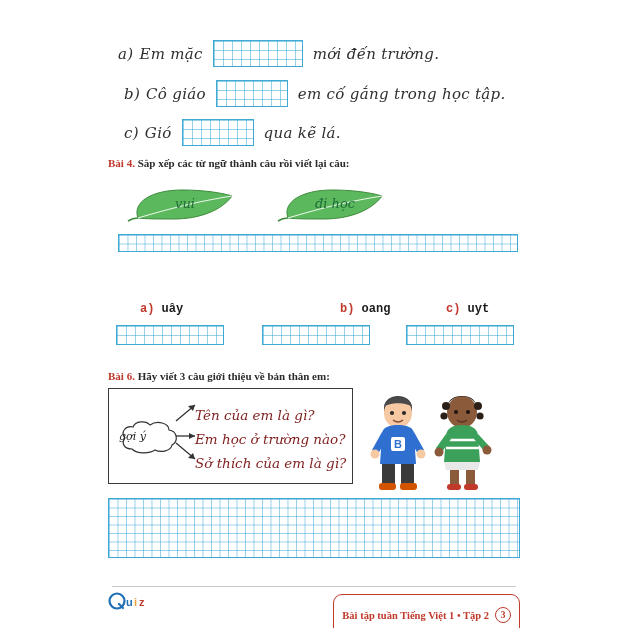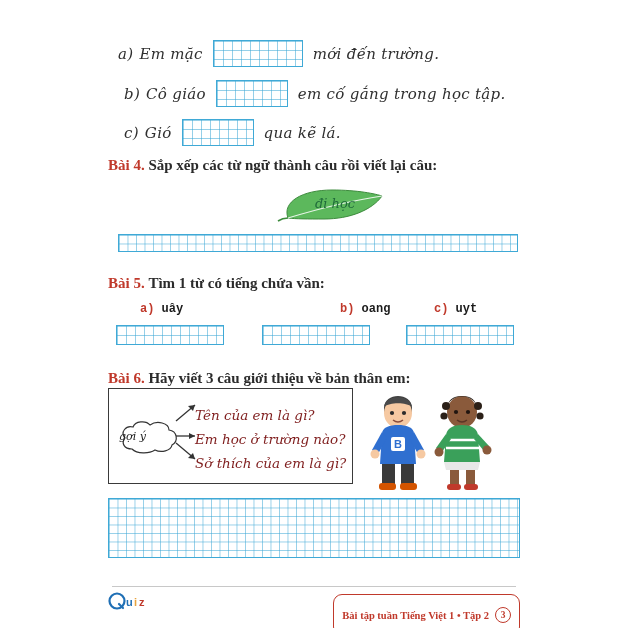--- a/index.html
+++ b/index.html
@@ -47,21 +47,21 @@
       linear-gradient(to bottom, rgba(63,169,214,0.55) 1px, transparent 1px);
     background-position: 0 0, 0 0;
   }
   .g9 { background-size: 9px 9px; }
   .g8 { background-size: 8.5px 8.5px; }
 
   
   .bai {
     position: absolute;
     font-family: "Liberation Serif", serif;
-    font-size: 15px;
+    font-size: 11px;
     color: #2b2b2b;
     white-space: nowrap;
   }
   .bai .num {
     color: #c0392b;
     font-weight: bold;
   }
   .bai .txt { font-weight: bold; }
 
   
@@ -208,47 +208,51 @@
     <span>Gió</span>
     <span class="grid g9" style="width:72px;height:27px;margin:0 4px;"></span>
     <span>qua kẽ lá.</span>
   </div>
 
   <div class="bai" style="left:108px; top:157px;">
     <span class="num">Bài 4.</span>
     <span class="txt">Sắp xếp các từ ngữ thành câu rồi viết lại câu:</span>
   </div>
 
+  <div class="leaf" style="left:122px; top:188px;">
+    <svg width="112" height="34" viewBox="0 0 112 34" xmlns="http://www.w3.org/2000/svg">
+      <path d="M16 30 C10 14 30 2 60 2 C86 2 104 6 110 8 C100 22 78 31 52 31 C36 31 24 31 16 30 Z" fill="#5cb85c" stroke="#3d8b3d" stroke-width="1"></path>
+      <path d="M16 30 C36 24 70 14 110 8" stroke="#ffffff" stroke-width="1.1" fill="none" opacity="0.85"></path>
+      <path d="M6 33 C9 31 12 30 16 30" stroke="#3d8b3d" stroke-width="1.6" fill="none"></path>
+    </svg>
+    <div class="leaf-label">vui</div>
+  </div>
 
   <div class="leaf" style="left:272px; top:188px;">
     <svg width="112" height="34" viewBox="0 0 112 34" xmlns="http://www.w3.org/2000/svg">
       <path d="M16 30 C10 14 30 2 60 2 C86 2 104 6 110 8 C100 22 78 31 52 31 C36 31 24 31 16 30 Z" fill="#5cb85c" stroke="#3d8b3d" stroke-width="1"></path>
       <path d="M16 30 C36 24 70 14 110 8" stroke="#ffffff" stroke-width="1.1" fill="none" opacity="0.85"></path>
       <path d="M6 33 C9 31 12 30 16 30" stroke="#3d8b3d" stroke-width="1.6" fill="none"></path>
     </svg>
     <div class="leaf-label">đi học</div>
   </div>
 
 
   <div class="grid g8" style="position:absolute; left:118px; top:234px; width:400px; height:18px;"></div>
 
-  <div class="bai" style="left:108px; top:275px;">
-    <span class="num">Bài 5.</span>
-    <span class="txt">Tìm 1 từ có tiếng chứa vần:</span>
-  </div>
 
   <div class="vanlabel" style="left:140px; top:302px;">
     <span class="mk">a)</span>
     <span>uây</span>
   </div>
   <div class="vanlabel" style="left:292px; top:302px;padding-left:48px;">
     <span class="mk">b)</span>
     <span>oang</span>
   </div>
-  <div class="vanlabel" style="left:434px; top:302px;">
+  <div class="vanlabel" style="left:446px; top:302px;">
     <span class="mk">c)</span>
     <span>uyt</span>
   </div>
 
   <div class="grid g9" style="position:absolute; left:116px; top:325px; width:108px; height:20px;"></div>
   <div class="grid g9" style="position:absolute; left:262px; top:325px; width:108px; height:20px;"></div>
   <div class="grid g9" style="position:absolute; left:406px; top:325px; width:108px; height:20px;"></div>
 
   <div class="bai" style="left:108px; top:370px;">
     <span class="num">Bài 6.</span>

